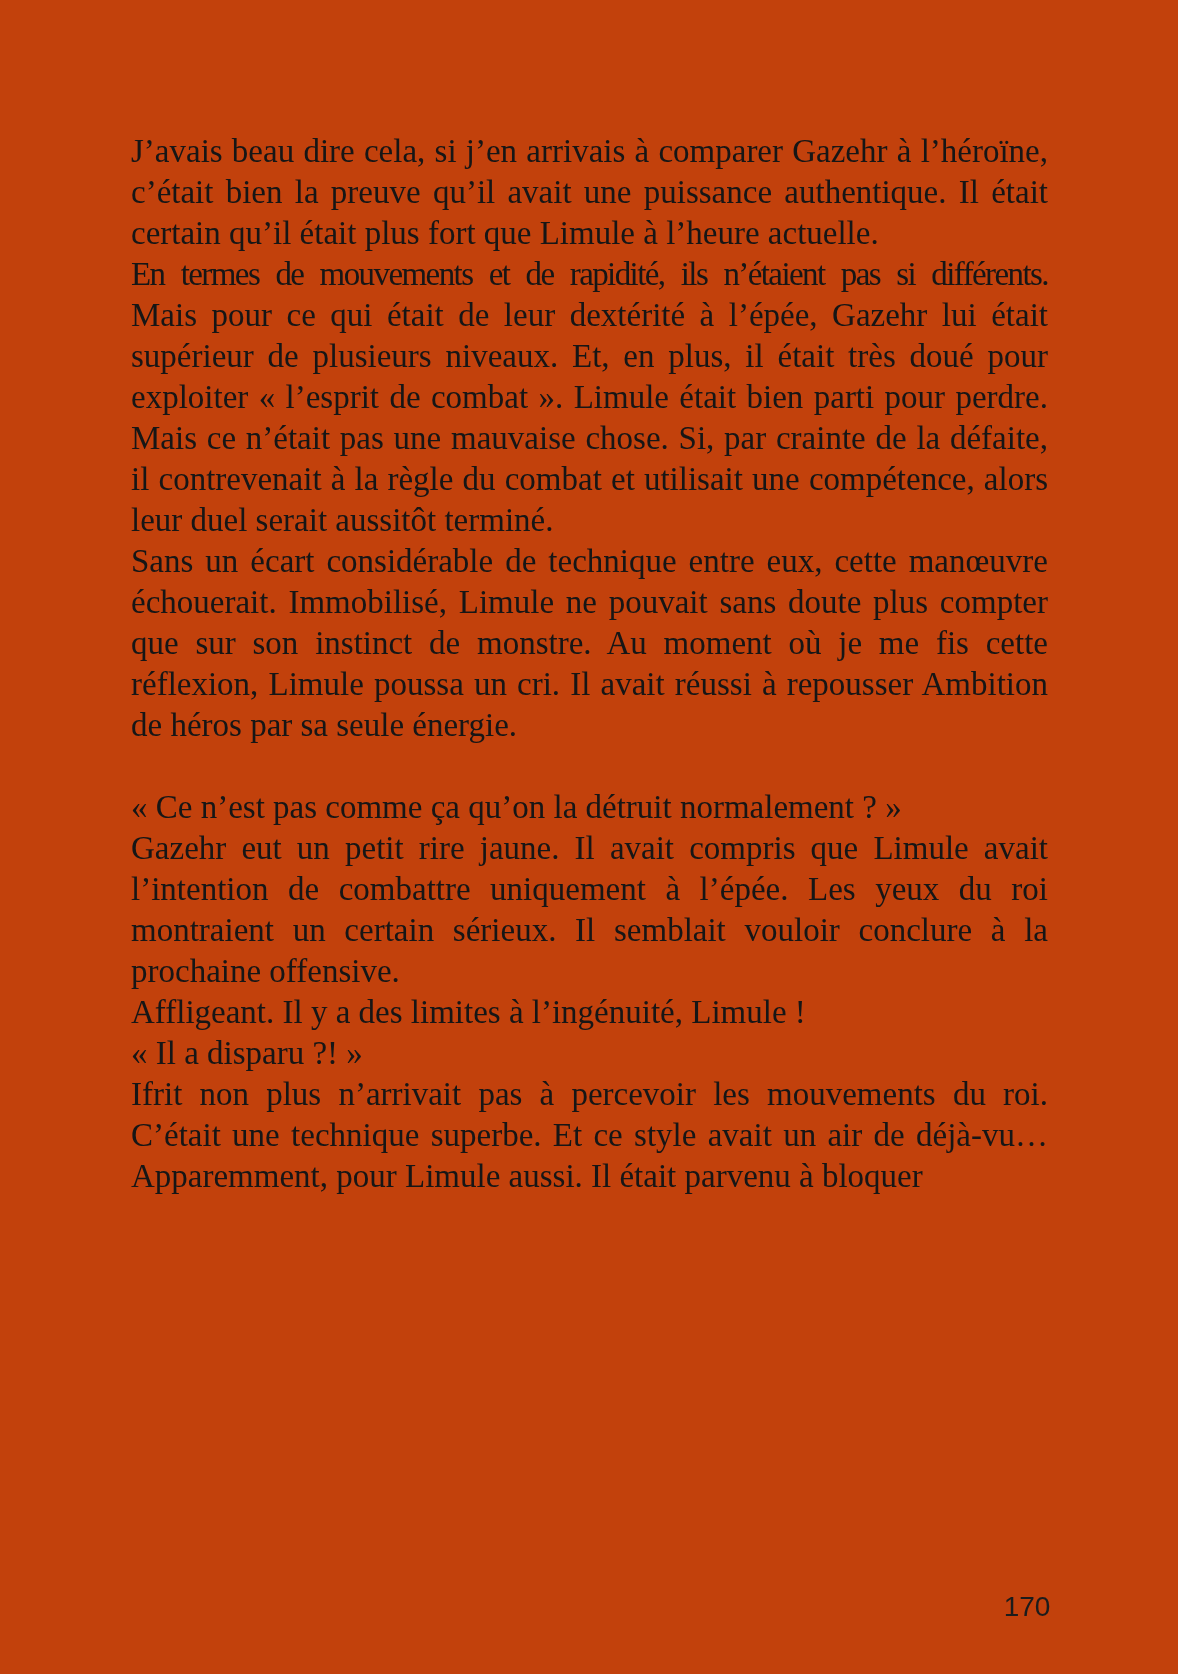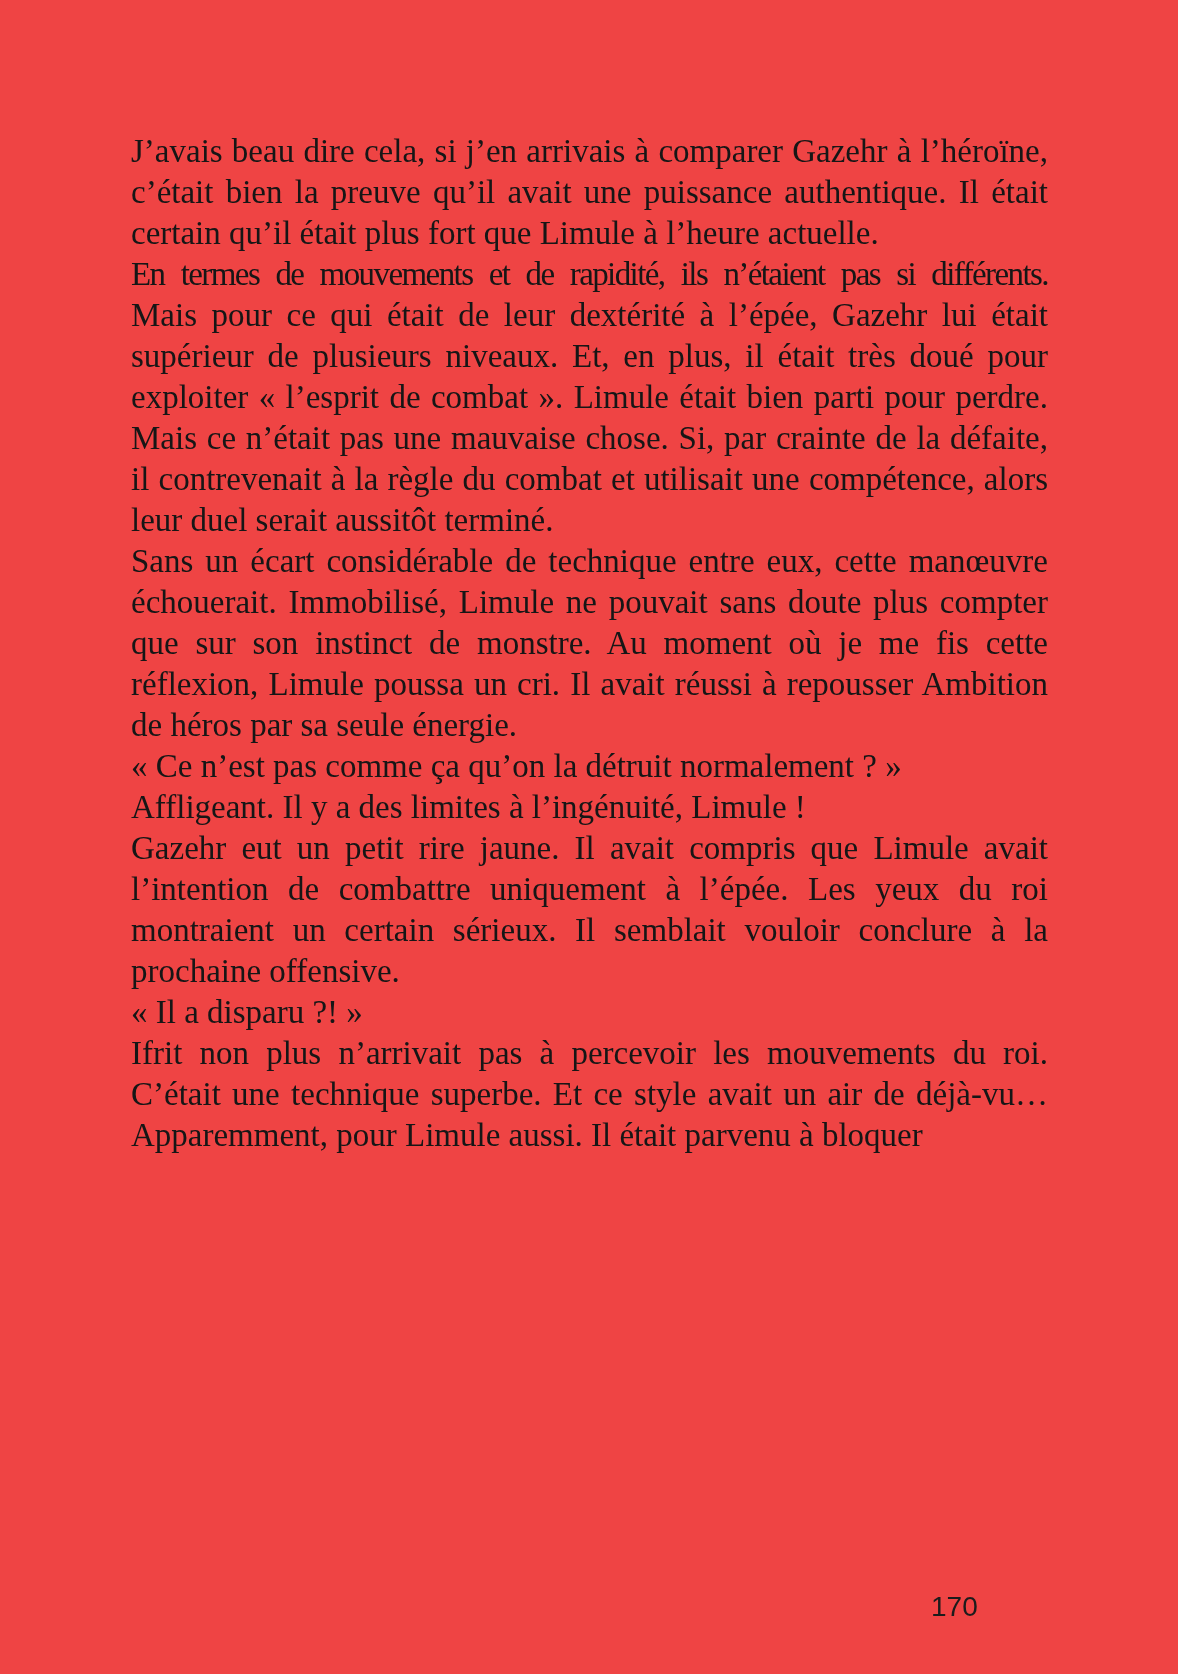--- a/index.html
+++ b/index.html
@@ -4,69 +4,70 @@
 <style>
   html, body {
     margin: 0;
     padding: 0;
     background: #ffffff;
   }
   .book-page {
     position: relative;
     width: 1178px;
     height: 1674px;
-    background: #ef4444;
+    background: #c2410c;
     overflow: hidden;
     font-family: "Liberation Serif", serif;
     color: #161616;
   }
   .body-text {
     position: absolute;
     left: 131px;
     top: 131px;
     width: 917px;
     font-size: 33px;
     line-height: 41px;
     text-align: justify;
     text-justify: inter-word;
   }
   .body-text p {
     margin: 0;
     padding: 0;
   }
   
   .body-text p.gap {
+    margin-top: 41px;
   }
   
   .body-text p.tight {
     letter-spacing: -0.048em;
     word-spacing: -0.02em;
     text-align-last: justify;
   }
   .page-number {
     position: absolute;
     top: 1591px;
     left: 931px;
     width: 192px;
-    text-align: left;
+    text-align: center;
     font-family: "Liberation Sans", sans-serif;
     font-size: 28px;
     line-height: 32px;
     color: #1c1c1c;
   }
 </style>
 </head>
 <body>
 
 <div class="book-page">
   <div class="body-text">
       <p>J’avais beau dire cela, si j’en arrivais à comparer Gazehr à l’héroïne, c’était bien la preuve qu’il avait une puissance authentique. Il était certain qu’il était plus fort que Limule à l’heure actuelle.</p>
       <p class="tight">En termes de mouvements et de rapidité, ils n’étaient pas si différents.</p>
       <p>Mais pour ce qui était de leur dextérité à l’épée, Gazehr lui était supérieur de plusieurs niveaux. Et, en plus, il était très doué pour exploiter «&nbsp;l’esprit de combat&nbsp;». Limule était bien parti pour perdre. Mais ce n’était pas une mauvaise chose. Si, par crainte de la défaite, il contrevenait à la règle du combat et utilisait une compétence, alors leur duel serait aussitôt terminé.</p>
       <p>Sans un écart considérable de technique entre eux, cette manœuvre échouerait. Immobilisé, Limule ne pouvait sans doute plus compter que sur son instinct de monstre. Au moment où je me fis cette réflexion, Limule poussa un cri. Il avait réussi à repousser Ambition de héros par sa seule énergie.</p>
       <p class="gap">«&nbsp;Ce n’est pas comme ça qu’on la détruit normalement&nbsp;?&nbsp;»</p>
+      <p>Gazehr eut un petit rire jaune. Il avait compris que Limule avait l’intention de combattre uniquement à l’épée. Les yeux du roi montraient un certain sérieux. Il semblait vouloir conclure à la prochaine offensive.</p>
       <p>Affligeant. Il y a des limites à l’ingénuité, Limule&nbsp;!</p>
-      <p>Gazehr eut un petit rire jaune. Il avait compris que Limule avait l’intention de combattre uniquement à l’épée. Les yeux du roi montraient un certain sérieux. Il semblait vouloir conclure à la prochaine offensive.</p>
       <p>«&nbsp;Il a disparu&nbsp;?!&nbsp;»</p>
       <p>Ifrit non plus n’arrivait pas à percevoir les mouvements du roi. C’était une technique superbe. Et ce style avait un air de déjà-vu… Apparemment, pour Limule aussi. Il était parvenu à bloquer</p>
     </div>
   <div class="page-number">170</div>
 </div>
 
 </body></html>

